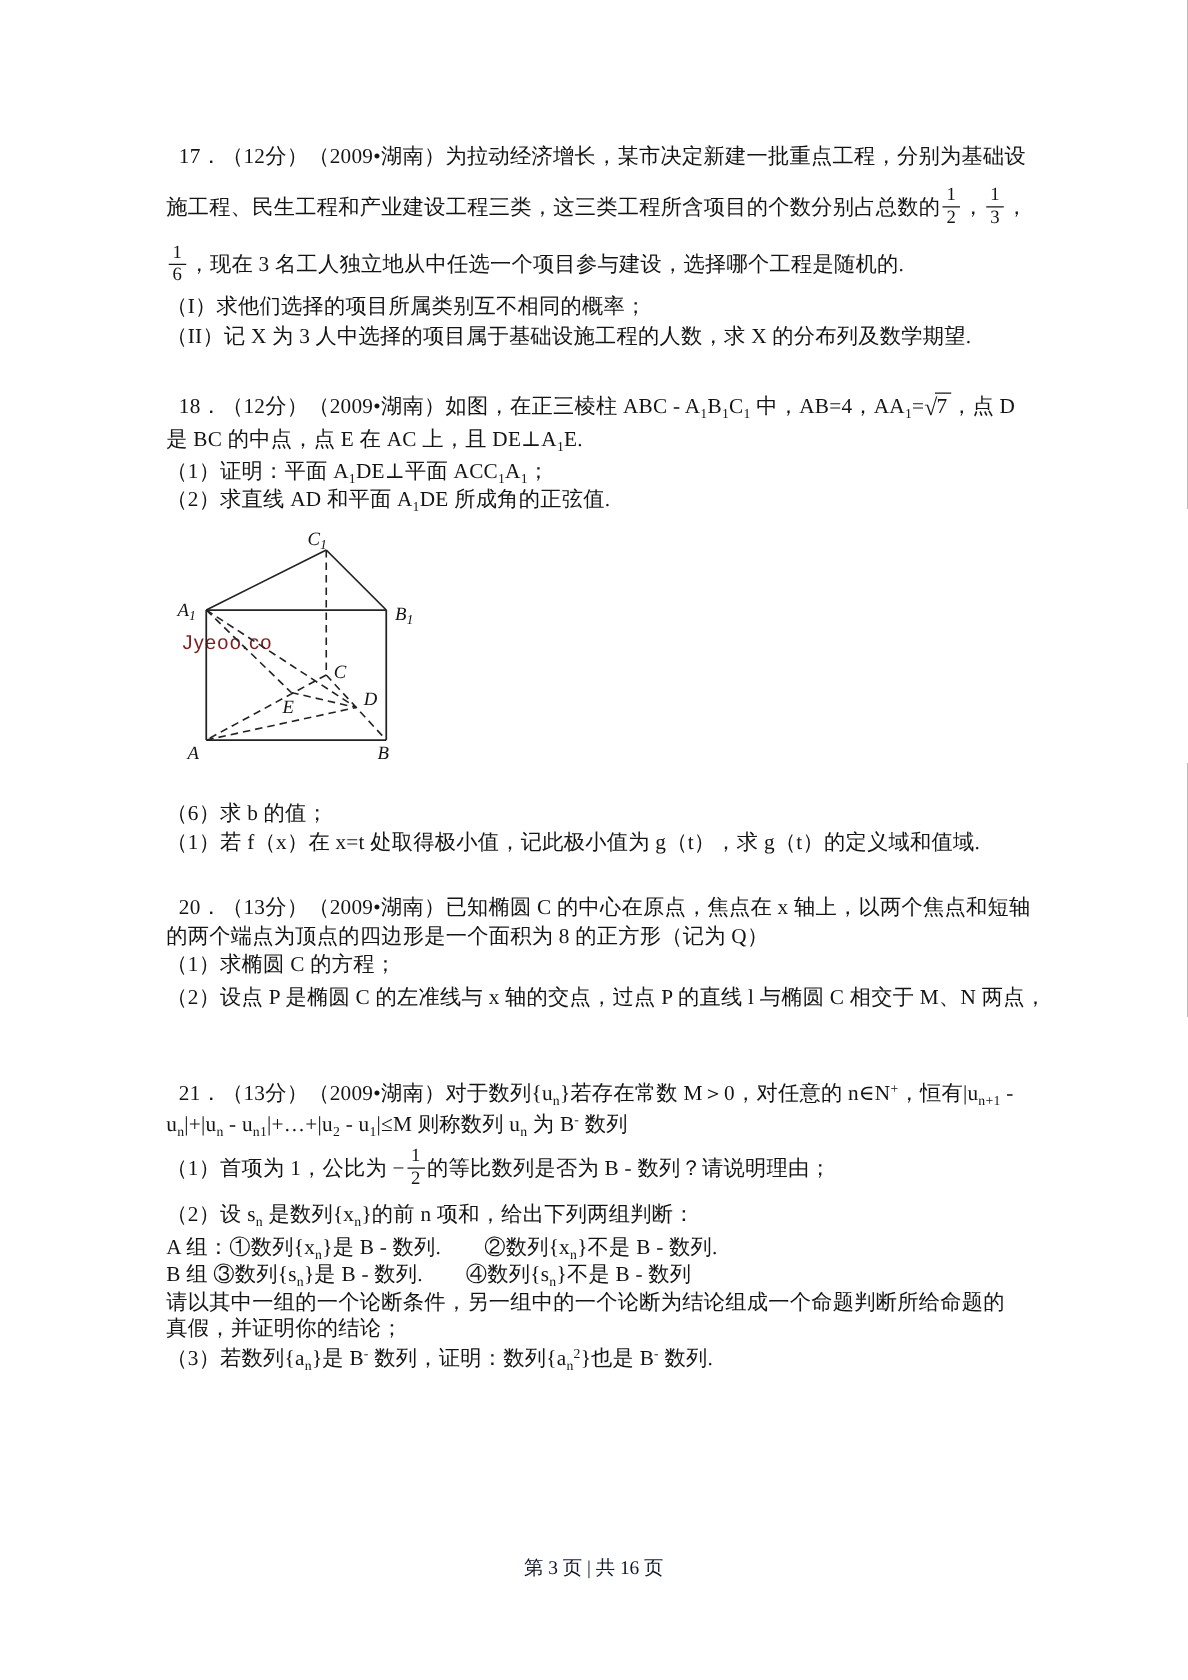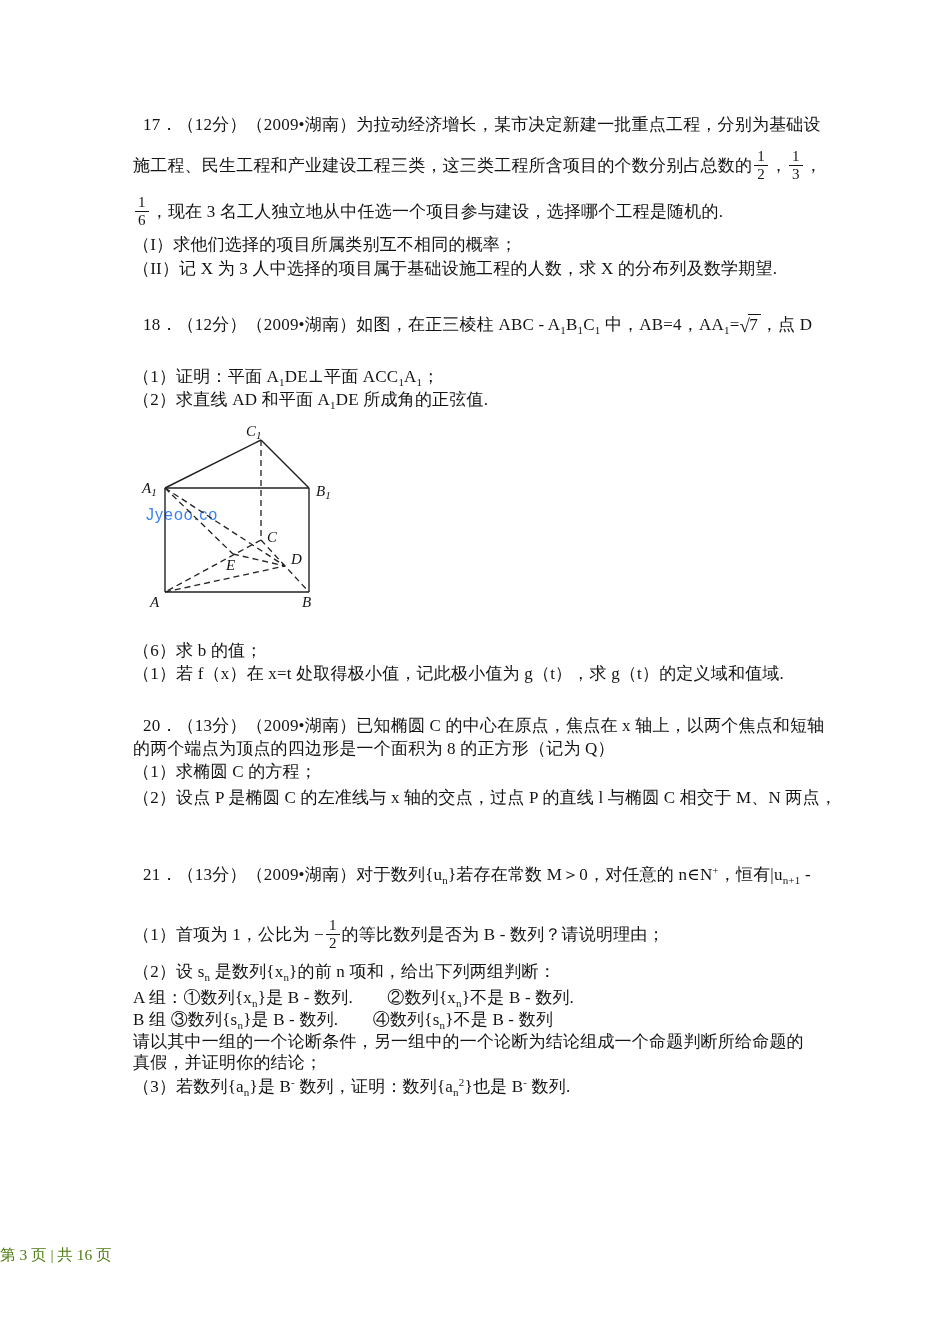--- a/index.html
+++ b/index.html
@@ -31,40 +31,41 @@
   .frac .fn{display:block;border-bottom:1.2px solid #141414;padding:0 3px;}
   .frac .fd{display:block;padding:0 3px;}
   .sqrt{white-space:nowrap;}
   .sqrt .rsign{font-size:19px;vertical-align:-2px;}
   .sqrt .rover{border-top:1.4px solid #141414;padding:0 3px 0 1px;margin-left:-2px;}
   .figure{position:absolute;left:140px;top:420px;}
   .figure text{font-style:italic;font-size:15px;fill:#141414;font-family:"Liberation Serif","DejaVu Serif",serif;}
   .figure .vsub{font-size:11px;}
   .watermark{
     position:absolute;left:146px;top:506px;
-    color:#3b82f6;font-size:16px;letter-spacing:1px;
+    color:#7f1d1d;font-size:16px;letter-spacing:1px;
     font-family:"Liberation Sans","DejaVu Sans",sans-serif;
   }
   .footer{
     position:absolute;left:0;top:1242px;width:950px;
-    color:#4d7c0f;font-size:15.5px;line-height:26px;
+    text-align:center;color:#0f172a;font-size:15.5px;line-height:26px;
   }
 </style>
 </head>
 <body>
 
 <div class="page">
 
   <div class="ln qstart" style="top:112px">17．（12分）（2009•湖南）为拉动经济增长，某市决定新建一批重点工程，分别为基础设</div>
   <div class="ln ln-frac cont" style="top:144px">施工程、民生工程和产业建设工程三类，这三类工程所含项目的个数分别占总数的<span class="frac"><span class="fn">1</span><span class="fd">2</span></span>，<span class="frac"><span class="fn">1</span><span class="fd">3</span></span>，</div>
   <div class="ln ln-frac cont" style="top:190px"><span class="frac"><span class="fn">1</span><span class="fd">6</span></span>，现在 3 名工人独立地从中任选一个项目参与建设，选择哪个工程是随机的.</div>
   <div class="ln cont" style="top:232px">（I）求他们选择的项目所属类别互不相同的概率；</div>
   <div class="ln cont" style="top:256px">（II）记 X 为 3 人中选择的项目属于基础设施工程的人数，求 X 的分布列及数学期望.</div>
 
   <div class="ln qstart" style="top:312px">18．（12分）（2009•湖南）如图，在正三棱柱 ABC - A<sub>1</sub>B<sub>1</sub>C<sub>1</sub> 中，AB=4，AA<sub>1</sub>=<span class="sqrt"><span class="rsign">√</span><span class="rover">7</span></span>，点 D</div>
+  <div class="ln cont" style="top:339px">是 BC 的中点，点 E 在 AC 上，且 DE⊥A<sub>1</sub>E.</div>
   <div class="ln cont" style="top:364px">（1）证明：平面 A<sub>1</sub>DE⊥平面 ACC<sub>1</sub>A<sub>1</sub>；</div>
   <div class="ln cont" style="top:387px">（2）求直线 AD 和平面 A<sub>1</sub>DE 所成角的正弦值.</div>
 
   <div class="watermark">Jyeoo.co</div>
 
   <svg class="figure" width="215" height="195" viewBox="0 0 215 195">
     <g stroke="#222222" stroke-width="1.3" stroke-dasharray="6 4" fill="none">
       <line x1="121" y1="20" x2="121" y2="120"></line>
       <line x1="121" y1="120" x2="25" y2="172"></line>
       <line x1="121" y1="120" x2="169" y2="172"></line>
@@ -93,20 +94,21 @@
 
   <div class="ln cont" style="top:638px">（6）求 b 的值；</div>
   <div class="ln cont" style="top:661px">（1）若 f（x）在 x=t 处取得极小值，记此极小值为 g（t），求 g（t）的定义域和值域.</div>
 
   <div class="ln qstart" style="top:713px">20．（13分）（2009•湖南）已知椭圆 C 的中心在原点，焦点在 x 轴上，以两个焦点和短轴</div>
   <div class="ln cont" style="top:736px">的两个端点为顶点的四边形是一个面积为 8 的正方形（记为 Q）</div>
   <div class="ln cont" style="top:759px">（1）求椭圆 C 的方程；</div>
   <div class="ln cont" style="top:785px">（2）设点 P 是椭圆 C 的左准线与 x 轴的交点，过点 P 的直线 l 与椭圆 C 相交于 M、N 两点，</div>
 
   <div class="ln qstart" style="top:862px">21．（13分）（2009•湖南）对于数列{u<sub>n</sub>}若存在常数 M＞0，对任意的 n∈N<sup>+</sup>，恒有|u<sub>n+1</sub> -</div>
+  <div class="ln cont" style="top:887px">u<sub>n</sub>|+|u<sub>n</sub> - u<sub>n1</sub>|+…+|u<sub>2</sub> - u<sub>1</sub>|≤M 则称数列 u<sub>n</sub> 为 B<sup>-</sup> 数列</div>
   <div class="ln ln-frac cont" style="top:913px">（1）首项为 1，公比为 −<span class="frac"><span class="fn">1</span><span class="fd">2</span></span>的等比数列是否为 B - 数列？请说明理由；</div>
   <div class="ln cont" style="top:959px">（2）设 s<sub>n</sub> 是数列{x<sub>n</sub>}的前 n 项和，给出下列两组判断：</div>
   <div class="ln cont" style="top:985px">A 组：①数列{x<sub>n</sub>}是 B - 数列.　　②数列{x<sub>n</sub>}不是 B - 数列.</div>
   <div class="ln cont" style="top:1029px">请以其中一组的一个论断条件，另一组中的一个论断为结论组成一个命题判断所给命题的</div>
   <div class="ln cont" style="top:1007px">B 组  ③数列{s<sub>n</sub>}是 B - 数列.　　④数列{s<sub>n</sub>}不是 B - 数列</div>
   <div class="ln cont" style="top:1050px">真假，并证明你的结论；</div>
   <div class="ln cont" style="top:1074px">（3）若数列{a<sub>n</sub>}是 B<sup>-</sup> 数列，证明：数列{a<sub>n</sub><sup>2</sup>}也是 B<sup>-</sup> 数列.</div>
 
   <div class="footer">第 3 页 | 共 16 页</div>
 

